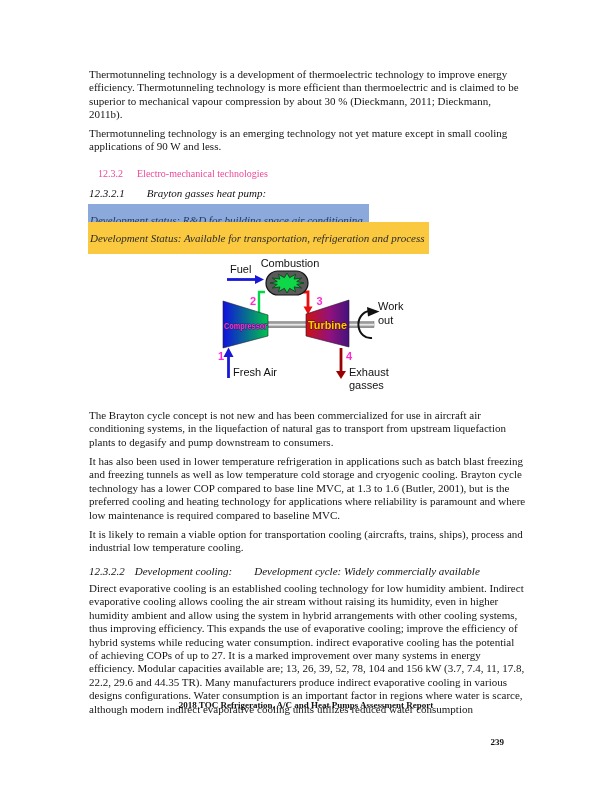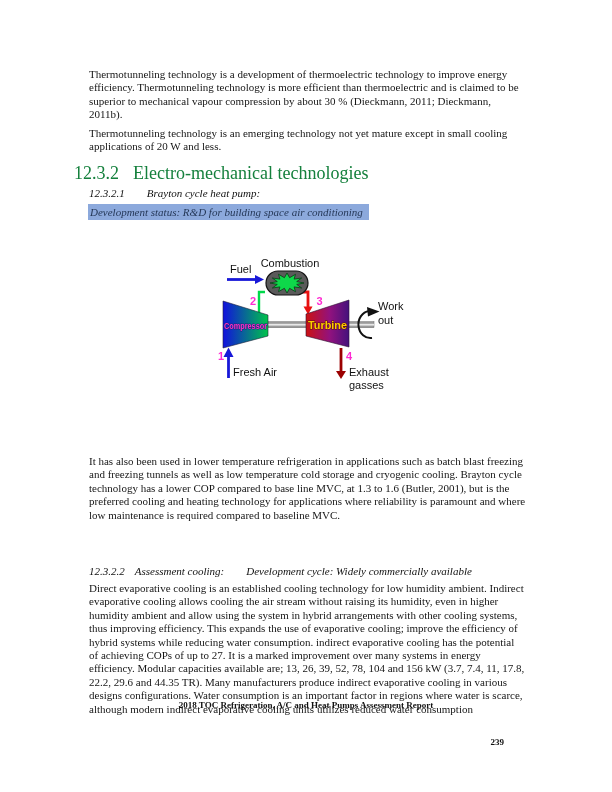--- a/index.html
+++ b/index.html
@@ -1,53 +1,56 @@
 <!DOCTYPE html>
 <html><head>
 <meta charset="utf-8">
 <style>
   html,body{margin:0;padding:0;background:#ffffff;}
   .page{position:relative;width:612px;height:792px;background:#ffffff;overflow:hidden;
         font-family:"Liberation Serif", serif;color:#1a1a1a;border-radius:14px;}
   .para{position:absolute;left:89px;width:437px;font-size:11px;line-height:13.4px;
         text-align:left;color:#161616;}
-  .h-major{position:absolute;left:74px;font-size:18px;line-height:15px;color:#15803d;}
+  .h-major{position:absolute;left:98px;font-size:10px;line-height:15px;color:#ec4899;}
   .h-minor{position:absolute;left:89px;font-size:11px;line-height:14px;font-style:italic;color:#111;}
   .h-num{display:inline-block;}
   .h1-num{margin-right:14px;}
   .h2-num{margin-right:22px;}
   .h3-num{margin-right:10px;text-align:right;}
   .h3-status{margin-left:22px;}
-  .hl{position:absolute;left:88px;height:16px;display:flex;align-items:center;
+  .hl{position:absolute;left:88px;height:32px;display:flex;align-items:center;
       font-size:11px;font-style:italic;white-space:nowrap;padding-left:2px;}
   .hl-blue{top:204px;width:279px;color:#253858;}
   .hl-yellow{top:222px;width:339px;color:#2b2b2b;}
   .diagram{position:absolute;left:185px;top:250px;}
   .diagram text{font-family:"Liberation Sans", sans-serif;}
   .footer{position:absolute;left:88px;top:700px;width:436px;font-size:9px;font-weight:bold;
           color:#111;text-align:center;}
   .footer .pageno{position:absolute;right:20px;top:0;margin-top:37px;}
 </style>
 </head>
 <body>
 
 <div class="page">
 
   <div class="para" style="top:68px">Thermotunneling technology is a development of thermoelectric technology to improve energy efficiency. Thermotunneling technology is more efficient than thermoelectric and is claimed to be superior to mechanical vapour compression by about 30 % (Dieckmann, 2011; Dieckmann, 2011b).</div>
-  <div class="para" style="top:127px">Thermotunneling technology is an emerging technology not yet mature except in small cooling applications of 20 W and less.</div>
+  <div class="para" style="top:127px">Thermotunneling technology is an emerging technology not yet mature except in small cooling applications of 90 W and less.</div>
 
   <div class="h-major" style="top:166px">
     <span class="h-num h1-num">12.3.2</span><span>Electro-mechanical technologies</span>
   </div>
   <div class="h-minor" style="top:186px">
-    <span class="h-num h2-num">12.3.2.1</span><span>Brayton cycle heat pump:</span>
+    <span class="h-num h2-num">12.3.2.1</span><span>Brayton gasses heat pump:</span>
   </div>
 
   <div class="hl hl-blue" style="background-color: rgb(140, 169, 220);">
     <span>Development status: R&amp;D for building space air conditioning</span>
+  </div>
+  <div class="hl hl-yellow" style="background-color: rgb(251, 201, 63);">
+    <span>Development Status: Available for transportation, refrigeration and process</span>
   </div>
 
   <svg class="diagram" width="260" height="150" viewBox="0 0 260 150">
     <defs>
       <linearGradient id="gradComp" x1="0" y1="0" x2="1" y2="0">
         <stop offset="0" stop-color="#1111dd"></stop>
         <stop offset="1" stop-color="#00c44a"></stop>
       </linearGradient>
       <linearGradient id="gradTurb" x1="0" y1="0" x2="1" y2="0">
         <stop offset="0" stop-color="#cc1212"></stop>
@@ -93,24 +96,26 @@
     <text x="48" y="126" font-size="11" fill="#111">Fresh Air</text>
     <text x="164" y="125.5" font-size="11" fill="#111">Exhaust</text>
     <text x="164" y="138.5" font-size="11" fill="#111">gasses</text>
 
     <text x="71" y="54.5" font-size="11" font-weight="bold" text-anchor="end" fill="#ff2bd2">2</text>
     <text x="131.5" y="54.5" font-size="11" font-weight="bold" fill="#ff2bd2">3</text>
     <text x="33" y="109.5" font-size="11" font-weight="bold" fill="#ff2bd2">1</text>
     <text x="161" y="109.5" font-size="11" font-weight="bold" fill="#ff2bd2">4</text>
   </svg>
 
+  <div class="para" style="top:409px">The Brayton cycle concept is not new and has been commercialized for use in aircraft air conditioning systems, in the liquefaction of natural gas to transport from upstream liquefaction plants to degasify and pump downstream to consumers.</div>
   <div class="para" style="top:455px">It has also been used in lower temperature refrigeration in applications such as batch blast freezing and freezing tunnels as well as low temperature cold storage and cryogenic cooling. Brayton cycle technology has a lower COP compared to base line MVC, at 1.3 to 1.6 (Butler, 2001), but is the preferred cooling and heating technology for applications where reliability is paramount and where low maintenance is required compared to baseline MVC.</div>
+  <div class="para" style="top:528px">It is likely to remain a viable option for transportation cooling (aircrafts, trains, ships), process and industrial low temperature cooling.</div>
 
   <div class="h-minor" style="top:564px">
-    <span class="h-num h3-num">12.3.2.2</span><span>Assessment cooling:</span><span class="h3-status">Development cycle: Widely commercially available</span>
+    <span class="h-num h3-num">12.3.2.2</span><span>Development cooling:</span><span class="h3-status">Development cycle: Widely commercially available</span>
   </div>
 
   <div class="para" style="top:582px">Direct evaporative cooling is an established cooling technology for low humidity ambient. Indirect evaporative cooling allows cooling the air stream without raising its humidity, even in higher humidity ambient and allow using the system in hybrid arrangements with other cooling systems, thus improving efficiency. This expands the use of evaporative cooling; improve the efficiency of hybrid systems while reducing water consumption. indirect evaporative cooling has the potential of achieving COPs of up to 27. It is a marked improvement over many systems in energy efficiency. Modular capacities available are; 13, 26, 39, 52, 78, 104 and 156 kW (3.7, 7.4, 11, 17.8, 22.2, 29.6 and 44.35 TR). Many manufacturers produce indirect evaporative cooling in various designs configurations. Water consumption is an important factor in regions where water is scarce, although modern indirect evaporative cooling units utilizes reduced water consumption</div>
 
   <div class="footer">
     <span>2018 TOC Refrigeration, A/C and Heat Pumps Assessment Report</span>
     <span class="pageno">239</span>
   </div>
 
 </div>

